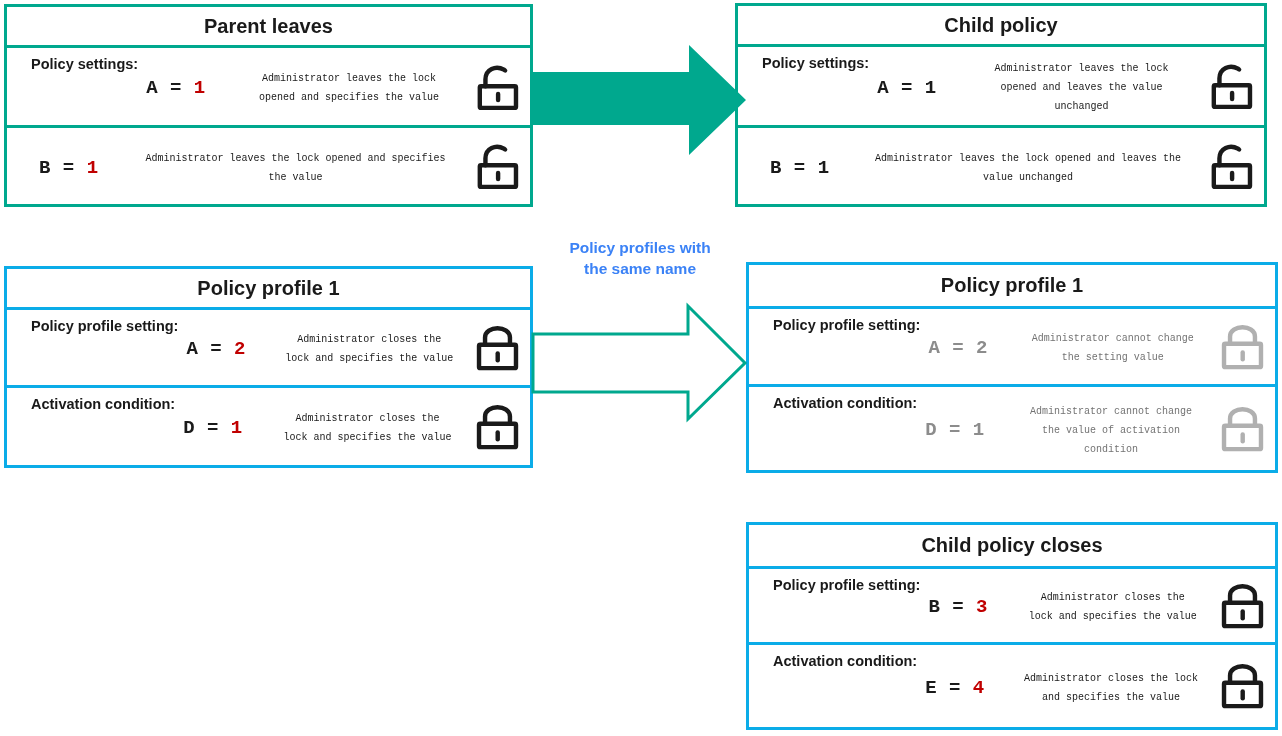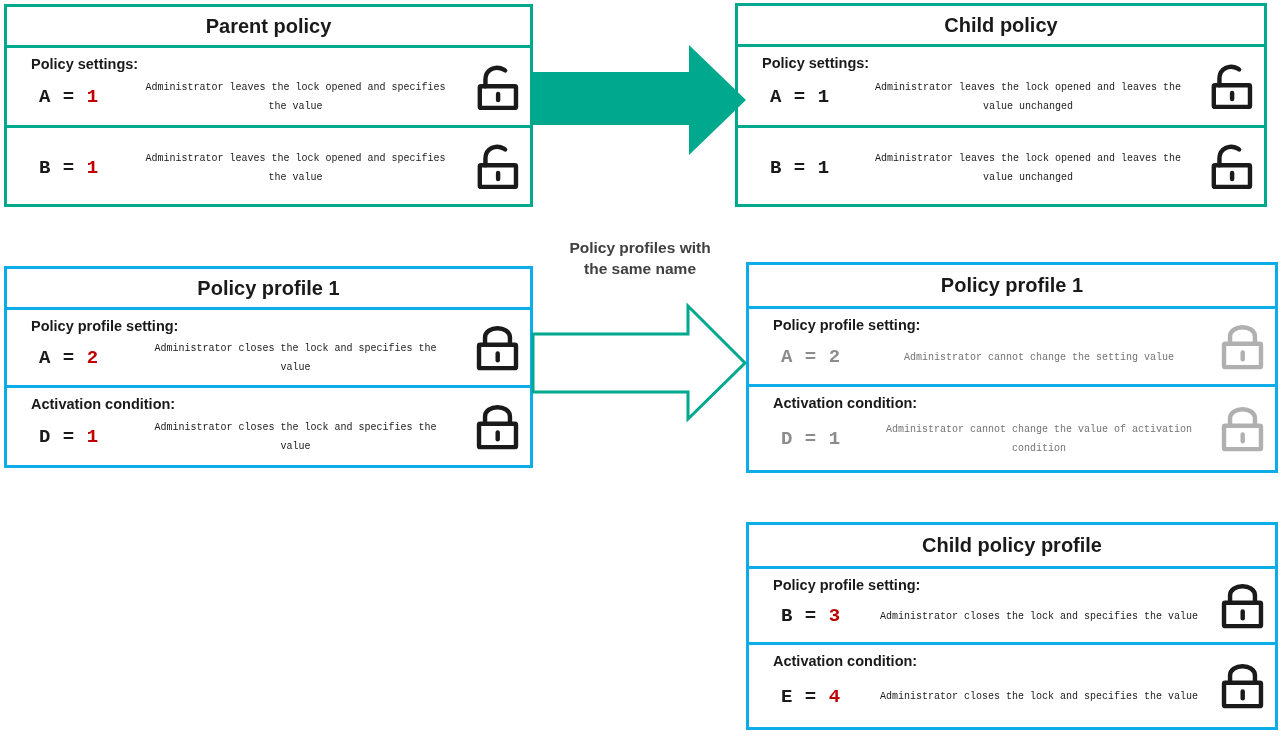--- a/index.html
+++ b/index.html
@@ -7,37 +7,37 @@
     position:relative;width:1282px;height:736px;background:#ffffff;overflow:hidden;
     font-family:"Liberation Sans", sans-serif;color:#1a1a1a;
   }
   .pbox{position:absolute;background:#fff;border:3px solid;display:flex;flex-direction:column;box-sizing:border-box;}
   .pbox.green, .pbox.green .ptitle, .pbox.green .prow{border-color:#00A88E;}
   .pbox.blue,  .pbox.blue  .ptitle, .pbox.blue  .prow{border-color:#0BACE8;}
   .ptitle{
     flex:0 0 auto;border-bottom:3px solid;display:flex;align-items:center;justify-content:center;
     font-size:20px;font-weight:bold;color:#1a1a1a;
   }
-  .prow{position:relative;display:flex;flex-direction:column;box-sizing:border-box;
+  .prow{position:relative;display:flex;flex-direction:row;box-sizing:border-box;
     padding:7px 8px 4px 24px;}
   .prow.sep{border-bottom:3px solid;}
   .rlabel{font-size:14.5px;font-weight:bold;line-height:18px;}
   .rbody{flex:1;display:flex;align-items:center;padding-right:62px;font-family:Liberation Mono, monospace;}
   .rvar{font-size:19px;font-weight:bold;margin-left:8px;min-width:92px;white-space:nowrap;letter-spacing:.5px;}
   .rvar .val-red{color:#C00000;}
   .rdesc{flex:1;text-align:center;font-size:10px;line-height:19px;padding:0 6px;max-width:330px;margin:0 auto;}
   .lockwrap{position:absolute;right:10px;top:50%;transform:translateY(-50%);width:45px;height:57px;color:#1a1a1a;}
   .lockwrap svg{width:100%;height:100%;display:block;}
   .prow.muted .rvar{color:#8C8C8C;}
   .prow.muted .rdesc{color:#737373;}
   .prow.muted .lockwrap{color:#B0B0B0;}
   .arrow-svg{position:absolute;overflow:visible;}
   .connector-label{
     position:absolute;left:515px;top:237px;width:250px;text-align:center;
-    font-size:15.5px;font-weight:bold;line-height:21px;white-space:pre-line;color:#404040;
+    font-size:15.5px;font-weight:bold;line-height:21px;white-space:pre-line;color:#3b82f6;
   }
 </style>
 </head>
 <body>
 
 <svg width="0" height="0" style="position:absolute">
   <defs>
     <g id="lock-open">
       <rect x="6" y="31" width="45" height="27" rx="1.5" fill="none" stroke="currentColor" stroke-width="5.5"></rect>
       <rect x="26" y="38" width="5.5" height="13" rx="2.7" fill="currentColor"></rect>
@@ -47,21 +47,21 @@
       <rect x="5" y="28" width="46" height="29" rx="1.5" fill="none" stroke="currentColor" stroke-width="5.5"></rect>
       <rect x="25.5" y="36" width="5.5" height="14" rx="2.7" fill="currentColor"></rect>
       <path d="M12.5 28 V19 C12.5 3.5 43.5 3.5 43.5 19 V28" fill="none" stroke="currentColor" stroke-width="5.5"></path>
     </g>
   </defs>
 </svg>
 
 <div class="canvas">
 
   <div class="pbox green" style="left:4px;top:4px;width:529px;height:203px;">
-    <div class="ptitle" style="height:38px;">Parent policy</div>
+    <div class="ptitle" style="height:38px;">Parent leaves</div>
     <div class="prow sep" style="height:80px;">
       <div class="rlabel">Policy settings:</div>
       <div class="rbody">
         <div class="rvar"><span>A</span> <span>=</span> <span class="val-red">1</span></div>
         <div class="rdesc">Administrator leaves the lock opened and specifies the value</div>
       </div>
       <span class="lockwrap">
           <svg viewBox="0 0 56 64">
             <use href="#lock-open"></use>
           </svg>
@@ -157,21 +157,21 @@
       </div>
       <span class="lockwrap">
           <svg viewBox="0 0 56 64">
             <use href="#lock-closed"></use>
           </svg>
         </span>
     </div>
   </div>
 
   <div class="pbox blue" style="left:746px;top:522px;width:532px;height:208px;">
-    <div class="ptitle" style="height:41px;">Child policy profile</div>
+    <div class="ptitle" style="height:41px;">Child policy closes</div>
     <div class="prow sep" style="height:76px;">
       <div class="rlabel">Policy profile setting:</div>
       <div class="rbody">
         <div class="rvar"><span>B</span> <span>=</span> <span class="val-red">3</span></div>
         <div class="rdesc">Administrator closes the lock and specifies the value</div>
       </div>
       <span class="lockwrap">
           <svg viewBox="0 0 56 64">
             <use href="#lock-closed"></use>
           </svg>

